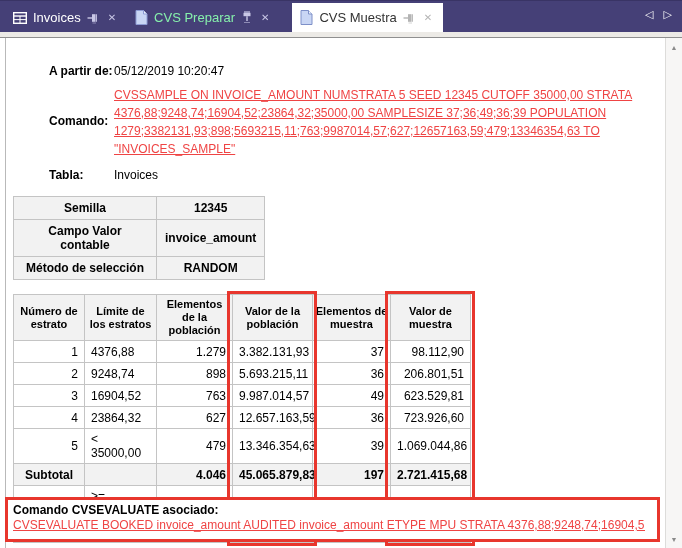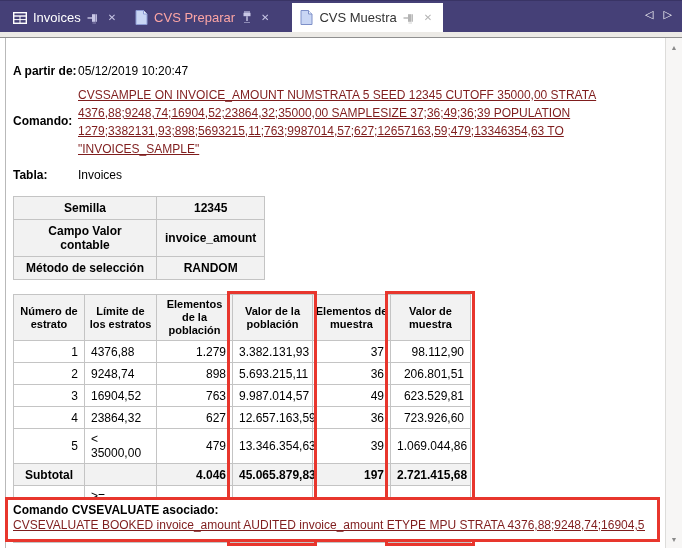--- a/index.html
+++ b/index.html
@@ -14,21 +14,21 @@
     position:absolute; top:0; left:0; right:0; height:32px;
     background:#454077; border-top:1px solid #393465;
     display:flex; align-items:flex-end; padding-left:5px;
   }
   .tab {
     display:flex; align-items:center; gap:6px;
     height:29px; padding:0 9px 0 8px; cursor:default;
   }
   .tab .tlabel { font-size:13px; white-space:nowrap; }
   .tab.inactive .tlabel.primary { color:#ffffff; }
-  .tab.inactive .tlabel.secondary { color:#fca5a5; }
+  .tab.inactive .tlabel.secondary { color:#86efac; }
   .tab.active { background:#ffffff;margin-left:12px; }
   .tab.active .tlabel { color:#333333; }
   .tab .xicon { font-size:10px; color:#c9c7e6; padding:0 2px; }
   .tab.active .xicon { color:#b4b4b4; }
   .navarrows {
     position:absolute; right:10px; top:7px; display:flex; gap:10px;
     color:#ffffff; font-size:11px;
   }
   .navarrows span { cursor:default; }
 
@@ -41,24 +41,24 @@
   .content {
     position:absolute; top:38px; left:0; right:0; bottom:0; background:#fff;
   }
   .panel-edge {
     position:absolute; left:5px; top:0; bottom:0; width:1px; background:#b9b9b9;
   }
 
   .fields { padding:26px 0 0 13px; }
   .frow { display:flex; margin-bottom:7px; }
   .frow.mid { align-items:center; }
-  .flabel { width:65px; flex-shrink:0; font-weight:bold; font-size:12px; line-height:14px; }
+  .flabel { width:65px; flex-shrink:0; font-weight:bold; font-size:12px; line-height:14px;margin-left:36px; }
   .fvalue { font-size:12px; line-height:14px; }
   .cmdlink {
-    font-size:12px; line-height:14px; color:#7f1d1d; text-decoration:underline;
+    font-size:12px; line-height:14px; color:#ef4444; text-decoration:underline;
     cursor:pointer;
   }
   .cmdwrap { width:584px; }
   .frow.tabla { margin-top:11px; }
 
   
   table.settings { border-collapse:collapse; margin:14px 0 0 0; }
   table.settings td {
     border:1px solid #c4c4c4; background:#f2f2f2;
     font-size:12px; font-weight:bold; text-align:center;

